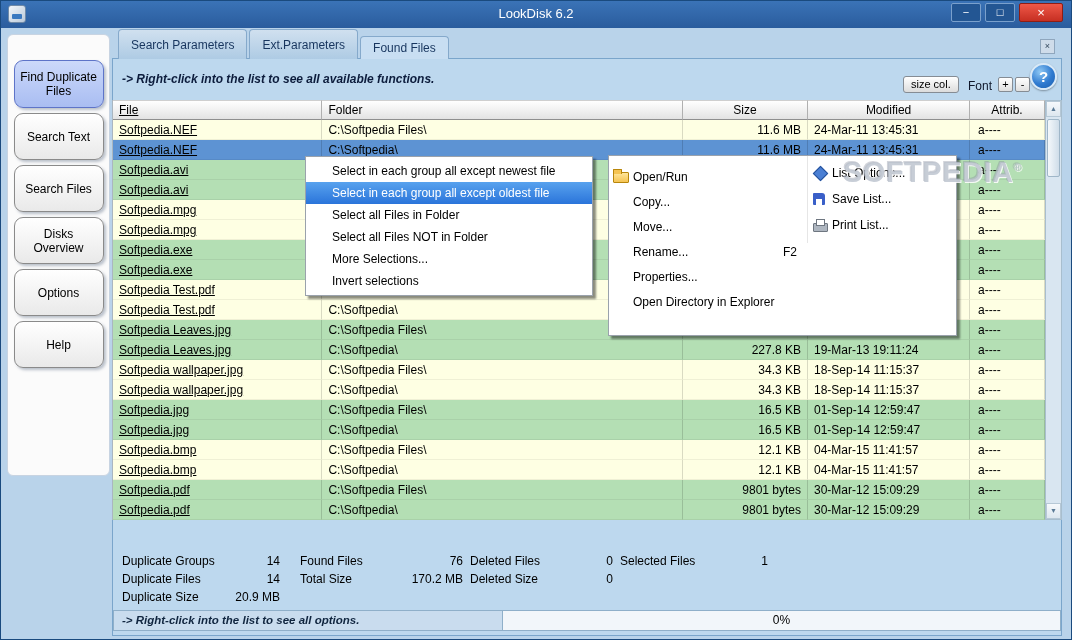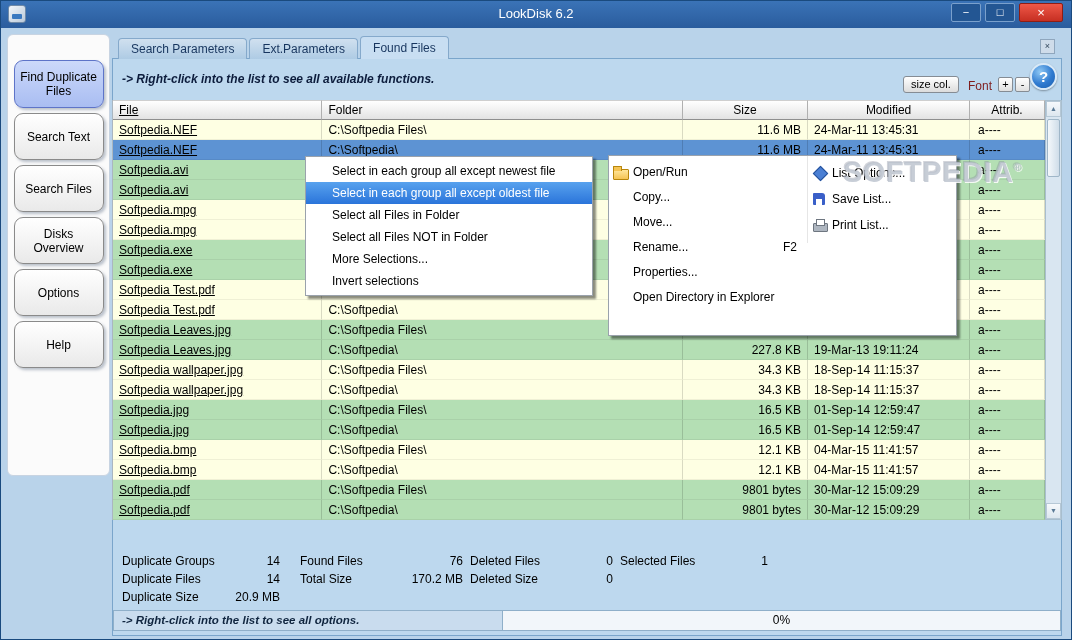--- a/index.html
+++ b/index.html
@@ -27,34 +27,34 @@
     background:#fbfbfb; border:1px solid #c8d4e2; border-radius:6px; }
   .side-btn { width:90px; min-height:47px; margin:5px auto 0; border:1px solid #8a8a8a; border-radius:9px;
     background:linear-gradient(#ffffff,#e9e9e9); box-shadow:2px 2px 3px rgba(60,80,110,0.35);
     font-size:12px; color:#000; display:flex; align-items:center; justify-content:center;
     text-align:center; padding:3px; cursor:default; }
   .side-btn:first-of-type { margin-top:25px; height:48px; }
   .side-btn.active { background:linear-gradient(#ccd9fa,#a9bdf2); border-color:#5e74c8; }
 
   
   .tabs { position:absolute; left:118px; top:36px; height:23px; display:flex; gap:2px; align-items:flex-end; z-index:6; }
-  .tab { height:21px; padding:0 12px; background:linear-gradient(#d0e0ef,#aecbe4); border:1px solid #85a9cb;
+  .tab { height:30px; padding:0 12px; background:linear-gradient(#d0e0ef,#aecbe4); border:1px solid #85a9cb;
     border-bottom:none; border-radius:4px 4px 0 0; font-size:12px; color:#17355e;
     display:flex; align-items:center; cursor:default; }
   .tab.active { height:23px; background:#c8def2; z-index:7; }
   .tab-close { position:absolute; left:1040px; top:39px; width:15px; height:15px; background:#cfdcea;
     border:1px solid #8fa6bd; font-size:9px; line-height:13px; text-align:center; color:#33475c; z-index:6; }
 
   
   .panel { position:absolute; left:112px; top:58px; width:950px; height:578px;
     background:#bdd8ee; border:1px solid #7aa5cb; z-index:1; }
   .hint1 { left:122px; top:72px; font-size:12px; font-weight:bold; font-style:italic; color:#0c1c3c; z-index:3; }
   .sizecol-btn { left:903px; top:76px; height:17px; padding:0 7px; font-size:11px; line-height:15px;
     background:linear-gradient(#ffffff,#dcdcdc); border:1px solid #858c94; border-radius:3px; z-index:3; cursor:default; }
-  .font-label { left:968px; top:79px; font-size:12px; color:#7f1d1d; z-index:3; }
+  .font-label { left:968px; top:79px; font-size:12px; color:#0f172a; z-index:3; }
   .mini-btn { top:77px; width:15px; height:15px; background:linear-gradient(#ffffff,#dfdfdf);
     border:1px solid #858c94; border-radius:2px; font-size:11px; line-height:13px; text-align:center; z-index:3; cursor:default; }
   .help-btn { left:1030px; top:63px; width:27px; height:27px; border-radius:50%;
     background:radial-gradient(circle at 35% 30%, #8ec8f4, #2f7ad0 55%, #1c5fae);
     border:2px solid #d9e9f7; box-shadow:0 1px 2px rgba(0,0,0,0.35); color:#fff; font-weight:bold;
     font-size:15px; line-height:23px; text-align:center; z-index:3; cursor:default; }
 
   
   .table { position:absolute; left:112px; top:100px; width:933px; z-index:2; border-left:1px solid #aab6c0; }
   .thead { display:flex; height:20px; }
@@ -99,21 +99,21 @@
   
   .menu-a { position:absolute; left:305px; top:156px; width:288px; background:#fff;
     border:1px solid #9aa2ac; box-shadow:3px 3px 2px rgba(0,0,0,0.45); padding:3px 0; z-index:30; }
   .ma-item { height:22px; line-height:22px; padding-left:26px; font-size:12px; color:#000;
     white-space:nowrap; cursor:default; }
   .ma-item.highlighted { background:linear-gradient(#58a2ee,#2a74da); color:#fff; }
 
   .menu-b { position:absolute; left:608px; top:155px; width:349px; height:181px; background:#fff;
     border:1px solid #9aa2ac; box-shadow:3px 3px 2px rgba(0,0,0,0.45); z-index:30; }
   .mb-left { position:absolute; left:0; top:3px; width:198px; }
-  .mb-item { height:25px; display:flex; align-items:center; font-size:12px; color:#000; cursor:default; }
+  .mb-item { height:25px; display:flex; align-items:flex-end; font-size:12px; color:#000; cursor:default; }
   .mb-shortcut { margin-left:auto; padding-right:10px; }
   .mb-right { position:absolute; left:198px; top:0; width:150px; height:87px;
     border-left:1px solid #e6e6e6; padding-top:4px; }
   .mc-item { height:26px; display:flex; align-items:center; font-size:12px; color:#000; cursor:default; }
 
   .mi-icon { width:24px; flex:0 0 24px; height:18px; position:relative; }
   .folder-icon::before { content:""; position:absolute; left:4px; top:6px; width:14px; height:9px;
     background:linear-gradient(#ffe69a,#f5c453); border:1px solid #b8860b; border-radius:1px; }
   .folder-icon::after { content:""; position:absolute; left:4px; top:3px; width:7px; height:4px;
     background:#f5c453; border:1px solid #b8860b; border-bottom:none; border-radius:1px 1px 0 0; }

